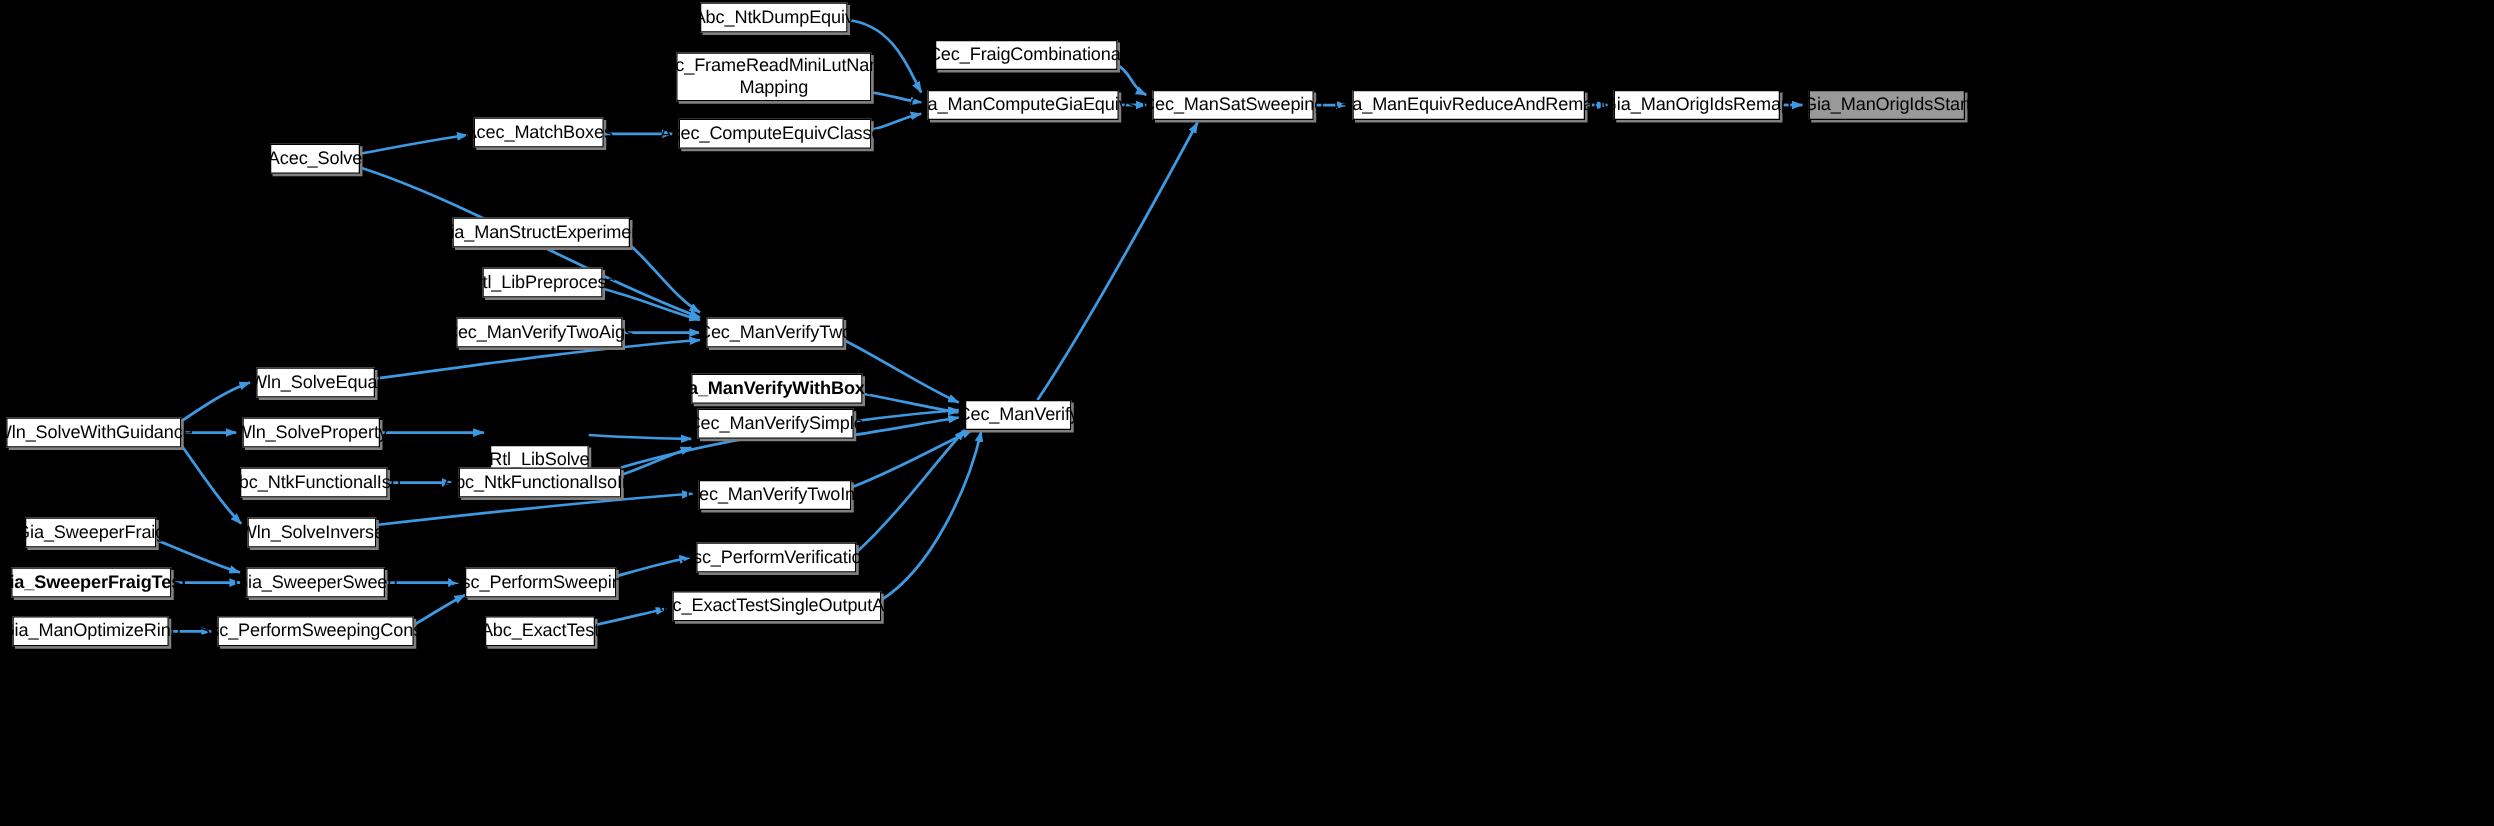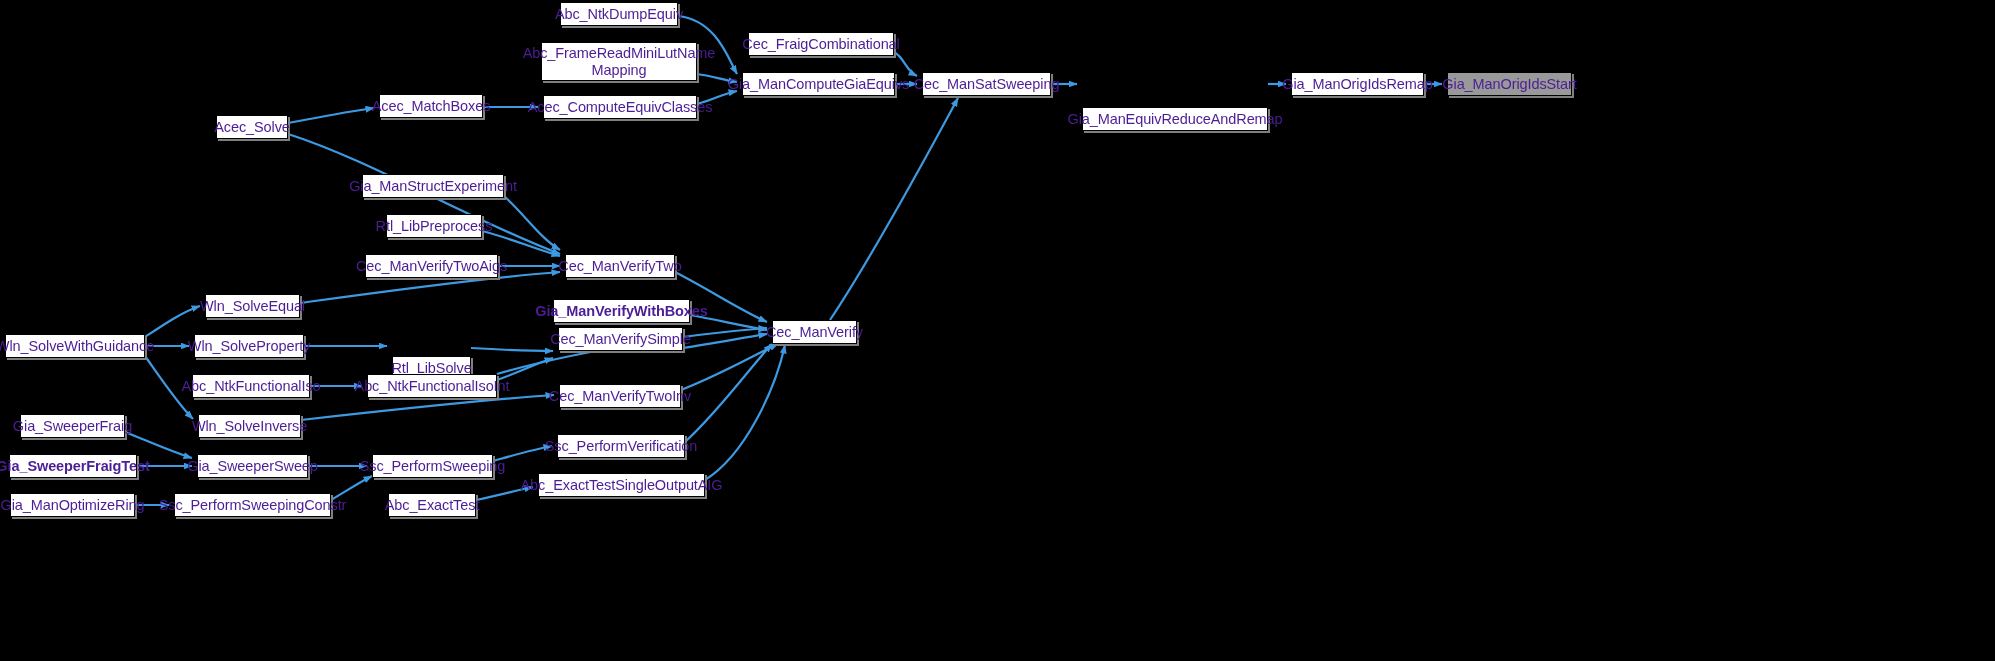--- a/index.html
+++ b/index.html
@@ -22,21 +22,21 @@
     width: 1995px;
     height: 661px;
     pointer-events: none;
   }
   .node {
     position: absolute;
     box-sizing: border-box;
     background: #ffffff;
     border: 1px solid #000000;
     box-shadow: 2px 2px 0 0 #808080;
-    color: #4c1d95;
+    color: #000000;
     font-size: 14.5px;
     line-height: 1.12;
     display: flex;
     align-items: center;
     justify-content: center;
     text-align: center;
     white-space: pre-line;
     letter-spacing: -0.1px;
     z-index: 5;
   }
@@ -95,21 +95,21 @@
         <path d="M830,320 C870,260 930,150 958,98" fill="none" stroke="#3d9ae2" stroke-width="2.2" marker-end="url(#arrowhead)"></path>
       </g>
   </svg>
   <div id="nodes-layer">
       <div class="node" style="left: 560px; top: 2px; width: 118px; height: 24px; background: rgb(255, 255, 255); border-color: rgb(0, 0, 0);">Abc_NtkDumpEquiv</div>
       <div class="node" style="left: 748px; top: 32px; width: 146px; height: 24px; background: rgb(255, 255, 255); border-color: rgb(0, 0, 0);">Cec_FraigCombinational</div>
       <div class="node" style="left: 541px; top: 42px; width: 156px; height: 39px; background: rgb(255, 255, 255); border-color: rgb(0, 0, 0);">Abc_FrameReadMiniLutName
 Mapping</div>
       <div class="node" style="left: 742px; top: 72px; width: 153px; height: 24px; background: rgb(255, 255, 255); border-color: rgb(0, 0, 0);">Gia_ManComputeGiaEquivs</div>
       <div class="node" style="left: 922px; top: 72px; width: 129px; height: 24px; background: rgb(255, 255, 255); border-color: rgb(0, 0, 0);">Cec_ManSatSweeping</div>
-      <div class="node" style="left: 1082px; top: 72px; width: 186px; height: 24px; background: rgb(255, 255, 255); border-color: rgb(0, 0, 0); margin-top: 35px;">Gia_ManEquivReduceAndRemap</div>
+      <div class="node" style="left: 1082px; top: 72px; width: 186px; height: 24px; background: rgb(255, 255, 255); border-color: rgb(0, 0, 0);">Gia_ManEquivReduceAndRemap</div>
       <div class="node" style="left: 1291px; top: 72px; width: 133px; height: 24px; background: rgb(255, 255, 255); border-color: rgb(0, 0, 0);">Gia_ManOrigIdsRemap</div>
       <div class="node highlight" style="left: 1447px; top: 72px; width: 125px; height: 24px; background: rgb(153, 153, 153); border-color: rgb(0, 0, 0);">Gia_ManOrigIdsStart</div>
       <div class="node" style="left: 379px; top: 94px; width: 104px; height: 24px; background: rgb(255, 255, 255); border-color: rgb(0, 0, 0);">Acec_MatchBoxes</div>
       <div class="node" style="left: 543px; top: 95px; width: 154px; height: 24px; background: rgb(255, 255, 255); border-color: rgb(0, 0, 0);">Acec_ComputeEquivClasses</div>
       <div class="node" style="left: 216px; top: 115px; width: 72px; height: 24px; background: rgb(255, 255, 255); border-color: rgb(0, 0, 0);">Acec_Solve</div>
       <div class="node" style="left: 362px; top: 174px; width: 142px; height: 24px; background: rgb(255, 255, 255); border-color: rgb(0, 0, 0);">Gia_ManStructExperiment</div>
       <div class="node" style="left: 386px; top: 214px; width: 96px; height: 24px; background: rgb(255, 255, 255); border-color: rgb(0, 0, 0);">Rtl_LibPreprocess</div>
       <div class="node" style="left: 365px; top: 254px; width: 133px; height: 24px; background: rgb(255, 255, 255); border-color: rgb(0, 0, 0);">Cec_ManVerifyTwoAigs</div>
       <div class="node" style="left: 565px; top: 254px; width: 110px; height: 24px; background: rgb(255, 255, 255); border-color: rgb(0, 0, 0);">Cec_ManVerifyTwo</div>
       <div class="node" style="left: 205px; top: 294px; width: 95px; height: 24px; background: rgb(255, 255, 255); border-color: rgb(0, 0, 0);">Wln_SolveEqual</div>

